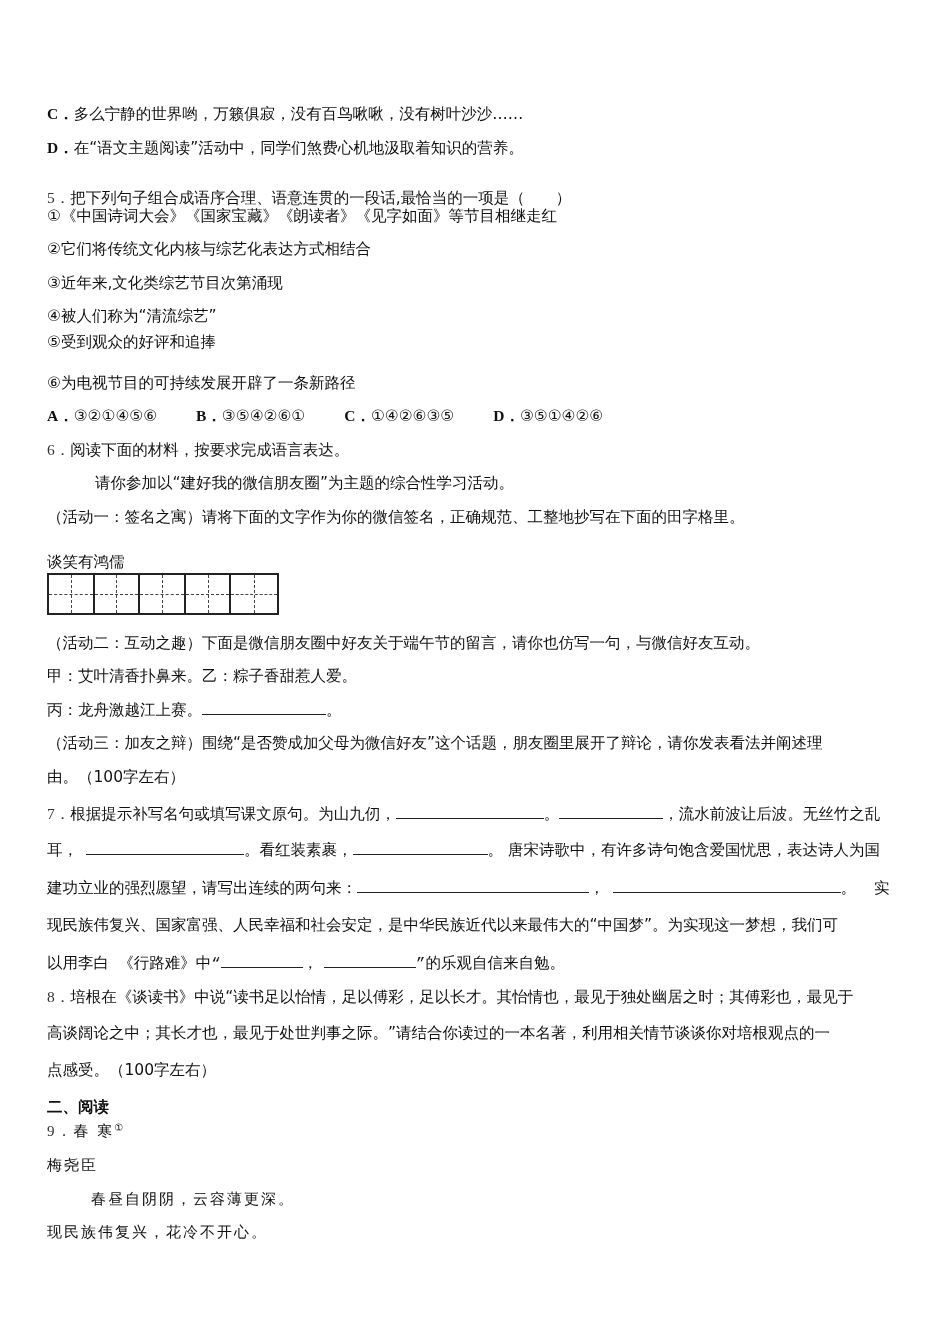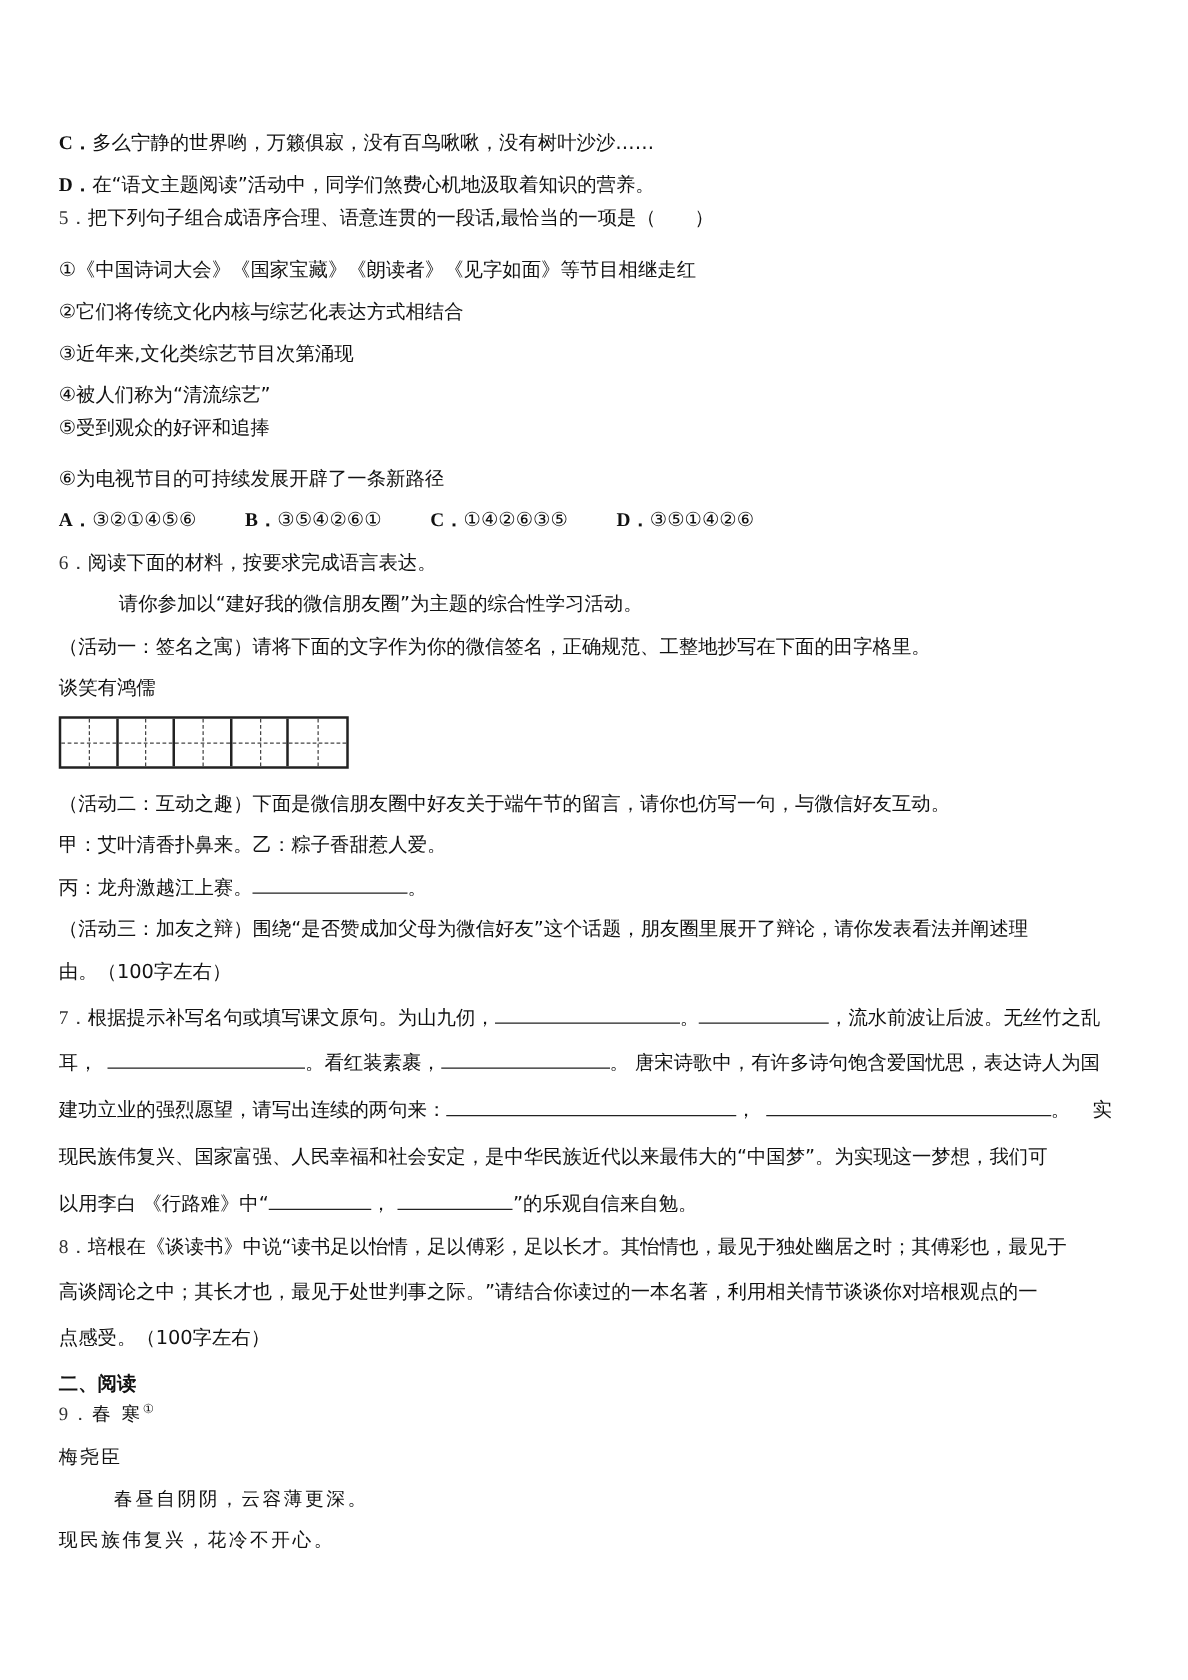--- a/index.html
+++ b/index.html
@@ -23,42 +23,42 @@
 </head>
 <body>
 
 <div class="line" style="top:104px;">
   <span class="bold-opt">C．</span><span>多么宁静的世界哟，万籁俱寂，没有百鸟啾啾，没有树叶沙沙……</span>
 </div>
 <div class="line" style="top:138px;">
   <span class="bold-opt">D．</span><span>在“语文主题阅读”活动中，同学们煞费心机地汲取着知识的营养。</span>
 </div>
 
-<div class="line" style="top:164px;">
+<div class="line" style="top:188px;">
   <span class="num">5．</span><span>把下列句子组合成语序合理、语意连贯的一段话,最恰当的一项是（　　）</span>
 </div>
 <div class="line" style="top:206px;">①《中国诗词大会》《国家宝藏》《朗读者》《见字如面》等节目相继走红</div>
 <div class="line" style="top:239px;">②它们将传统文化内核与综艺化表达方式相结合</div>
 <div class="line" style="top:273px;">③近年来,文化类综艺节目次第涌现</div>
 <div class="line" style="top:306px;">④被人们称为“清流综艺”</div>
 <div class="line" style="top:332px;">⑤受到观众的好评和追捧</div>
 <div class="line" style="top:373px;">⑥为电视节目的可持续发展开辟了一条新路径</div>
 <div class="line opts" style="top:406px;text-align:center;">
   <span class="opt"><span class="bold-opt">A．</span><span>③②①④⑤⑥</span></span>
   <span class="opt"><span class="bold-opt">B．</span><span>③⑤④②⑥①</span></span>
   <span class="opt"><span class="bold-opt">C．</span><span>①④②⑥③⑤</span></span>
   <span class="opt"><span class="bold-opt">D．</span><span>③⑤①④②⑥</span></span>
 </div>
 
 <div class="line" style="top:440px;">
   <span class="num">6．</span><span>阅读下面的材料，按要求完成语言表达。</span>
 </div>
 <div class="line" style="top:473px;margin-left:48px;">请你参加以“建好我的微信朋友圈”为主题的综合性学习活动。</div>
 <div class="line" style="top:507px;">（活动一：签名之寓）请将下面的文字作为你的微信签名，正确规范、工整地抄写在下面的田字格里。</div>
-<div class="line" style="top:540px;">谈笑有鸿儒</div>
+<div class="line" style="top:552px;">谈笑有鸿儒</div>
 <div class="grid">
   <div class="cell"></div>
   <div class="cell"></div>
   <div class="cell"></div>
   <div class="cell"></div>
   <div class="cell"></div>
 </div>
 <div class="line" style="top:633px;">（活动二：互动之趣）下面是微信朋友圈中好友关于端午节的留言，请你也仿写一句，与微信好友互动。</div>
 <div class="line" style="top:666px;">甲：艾叶清香扑鼻来。乙：粽子香甜惹人爱。</div>
 <div class="line" style="top:700px;">
@@ -70,21 +70,21 @@
 <div class="line" style="top:804px;">
   <span class="num">7．</span><span>根据提示补写名句或填写课文原句。为山九仞，</span><span class="blank" style="width:148px;"></span><span>。</span><span class="blank" style="width:104px;"></span><span>，流水前波让后波。无丝竹之乱</span>
 </div>
 <div class="line" style="top:840px;">
   <span>耳，</span><span class="blank" style="width:158px; margin-left:8px;"></span><span>。看红装素裹，</span><span class="blank" style="width:135px;"></span><span>。 唐宋诗歌中，有许多诗句饱含爱国忧思，表达诗人为国</span>
 </div>
 <div class="line" style="top:878px;">
   <span>建功立业的强烈愿望，请写出连续的两句来：</span><span class="blank" style="width:232px;"></span><span>，</span><span class="blank" style="width:228px; margin-left:8px;"></span><span>。</span><span style="margin-left:18px;">实</span>
 </div>
 <div class="line" style="top:915px;">现民族伟复兴、国家富强、人民幸福和社会安定，是中华民族近代以来最伟大的“中国梦”。为实现这一梦想，我们可</div>
-<div class="line" style="top:953px;">
+<div class="line" style="top:953px;font-family:Liberation Mono, monospace;">
   <span>以用李白 《行路难》中“</span><span class="blank" style="width:82px;"></span><span>，</span><span class="blank" style="width:92px; margin-left:6px;"></span><span>”的乐观自信来自勉。</span>
 </div>
 
 <div class="line" style="top:987px;">
   <span class="num">8．</span><span>培根在《谈读书》中说“读书足以怡情，足以傅彩，足以长才。其怡情也，最见于独处幽居之时；其傅彩也，最见于</span>
 </div>
 <div class="line" style="top:1023px;">高谈阔论之中；其长才也，最见于处世判事之际。”请结合你读过的一本名著，利用相关情节谈谈你对培根观点的一</div>
 <div class="line" style="top:1060px;">点感受。（100字左右）</div>
 
 <div class="line heading" style="top:1097px;">二、阅读</div>

